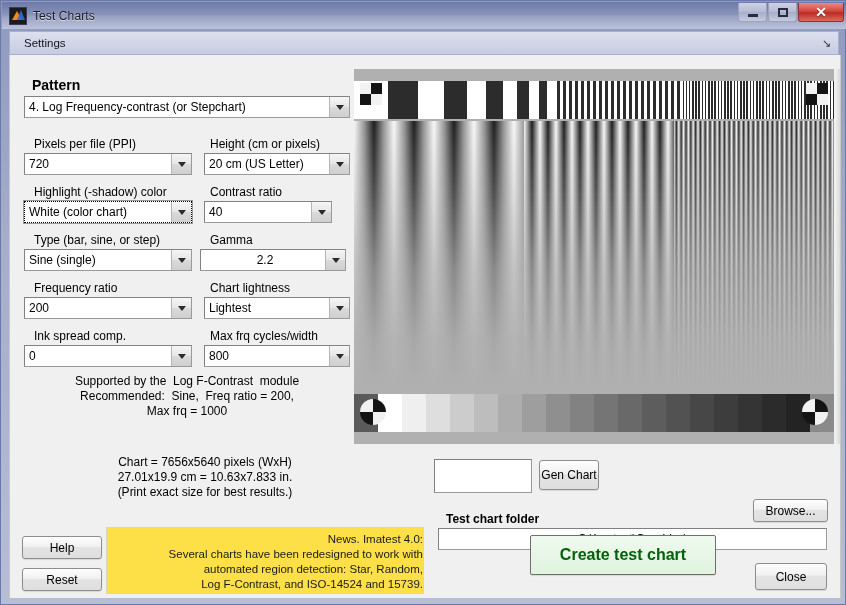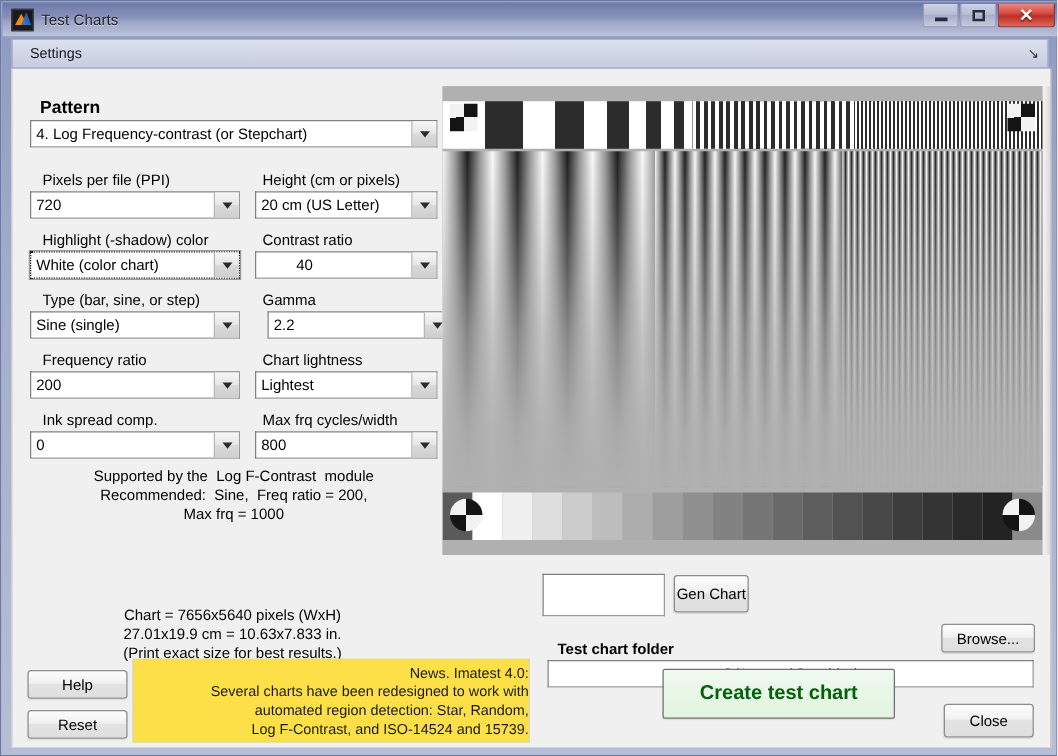--- a/index.html
+++ b/index.html
@@ -433,37 +433,37 @@
 
         <div class="field-label" style="left:24px; top:130px;">Highlight (-shadow) color</div>
         <div class="combo focused" style="left:14px; top:146px; width:168px;">
           <span class="val">White  (color chart)</span>
           <span class="arrowbox">
               <i class="tri-down"></i>
             </span>
         </div>
 
         <div class="field-label" style="left:200px; top:130px;">Contrast ratio</div>
-        <div class="combo" style="left:194px; top:146px; width:146px;padding-left:28px;">
+        <div class="combo" style="left:194px; top:146px; width:128px;">
           <span class="val">40</span>
           <span class="arrowbox">
               <i class="tri-down"></i>
             </span>
         </div>
 
         <div class="field-label" style="left:24px; top:178px;">Type (bar, sine, or step)</div>
         <div class="combo" style="left:14px; top:194px; width:168px;">
           <span class="val">Sine (single)</span>
           <span class="arrowbox">
               <i class="tri-down"></i>
             </span>
         </div>
 
         <div class="field-label" style="left:200px; top:178px;">Gamma</div>
-        <div class="combo" style="left:204px; top:194px; width:146px;">
+        <div class="combo" style="left:190px; top:194px; width:146px;text-align:center;">
           <span class="val">2.2</span>
           <span class="arrowbox">
               <i class="tri-down"></i>
             </span>
         </div>
 
         <div class="field-label" style="left:24px; top:226px;">Frequency ratio</div>
         <div class="combo" style="left:14px; top:242px; width:168px;align-items:center;">
           <span class="val">200</span>
           <span class="arrowbox">
@@ -492,21 +492,21 @@
           <span class="val">800</span>
           <span class="arrowbox">
               <i class="tri-down"></i>
             </span>
         </div>
 
         <div class="static-text" style="left:14px; top:319px; width:326px;">Supported by the  Log F-Contrast  module
 Recommended:  Sine,  Freq ratio = 200,
 Max frq = 1000</div>
 
-        <div class="static-text" style="left:13px; top:400px; width:326px;margin-top:30px;">Chart = 7656x5640 pixels (WxH)
+        <div class="static-text" style="left:32px; top:400px; width:326px;">Chart = 7656x5640 pixels (WxH)
 27.01x19.9 cm = 10.63x7.833 in.
 (Print exact size for best results.)</div>
 
         <div class="btn" style="left:12px; top:481px; width:80px; height:23px;">Help</div>
         <div class="btn" style="left:12px; top:513px; width:80px; height:23px;">Reset</div>
 
         <div class="news" style="left:96px; top:472px; width:318px; height:67px;">News.   Imatest 4.0:
 Several charts have been redesigned to work with
 automated region detection:  Star, Random,
 Log F-Contrast, and  ISO-14524 and 15739.</div>

